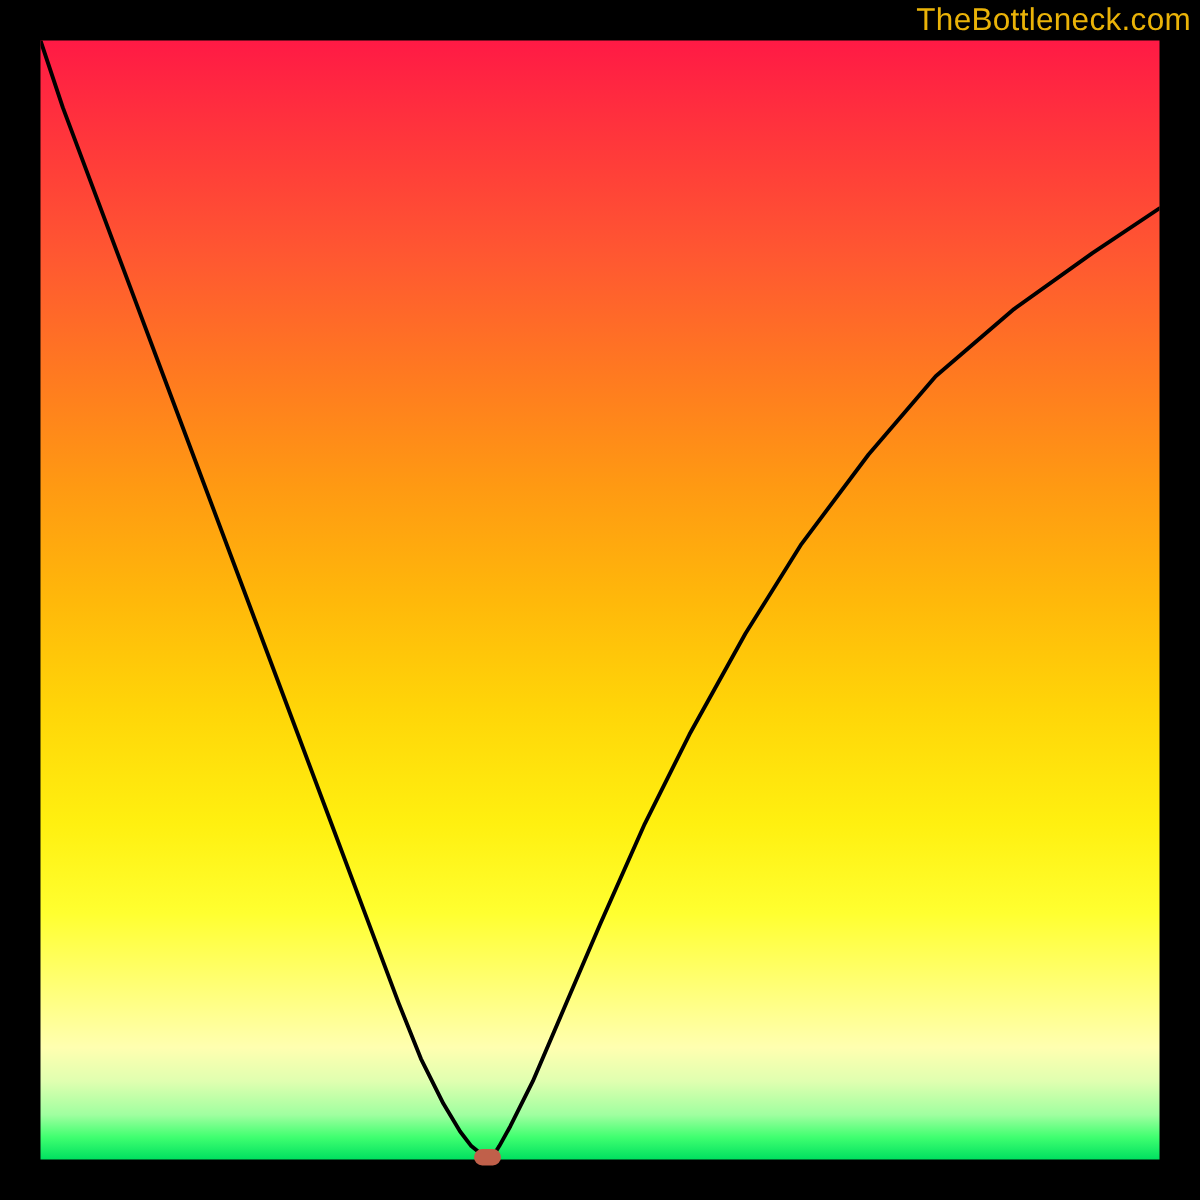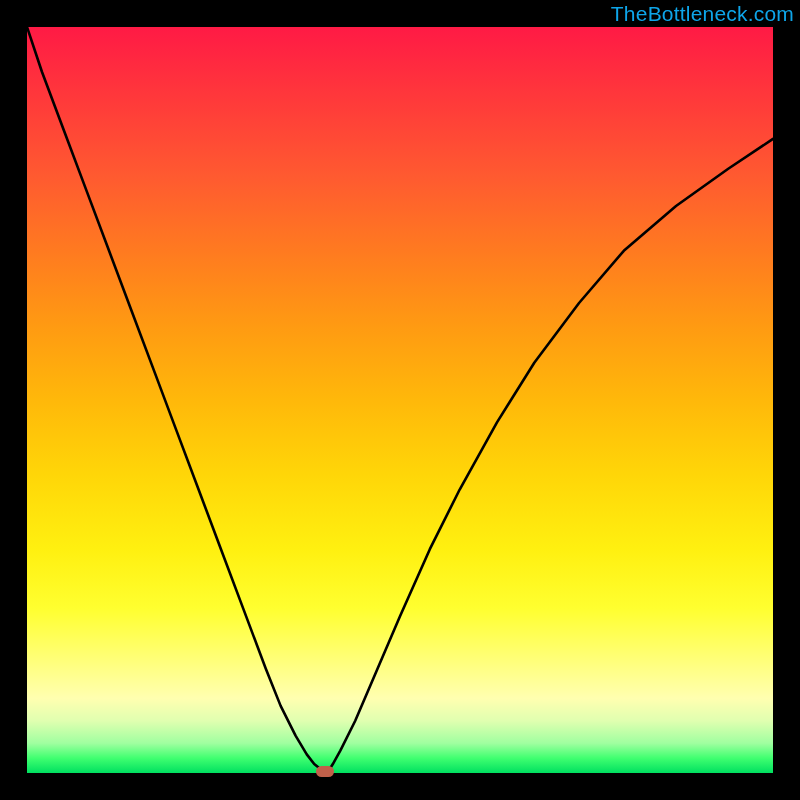--- a/index.html
+++ b/index.html
@@ -50,21 +50,21 @@
   }
   .marker {
     position: absolute;
     background: #c0604a;
     border-radius: 6px;
   }
   .watermark {
     position: absolute;
     top: 2px;
     right: 6px;
-    color: #0ea5e9;
+    color: #eab308;
     font-size: 21px;
     font-weight: 500;
     letter-spacing: 0.2px;
   }
 </style>
 </head>
 <body>
 
 <div class="frame">
   <div class="plot-area">

